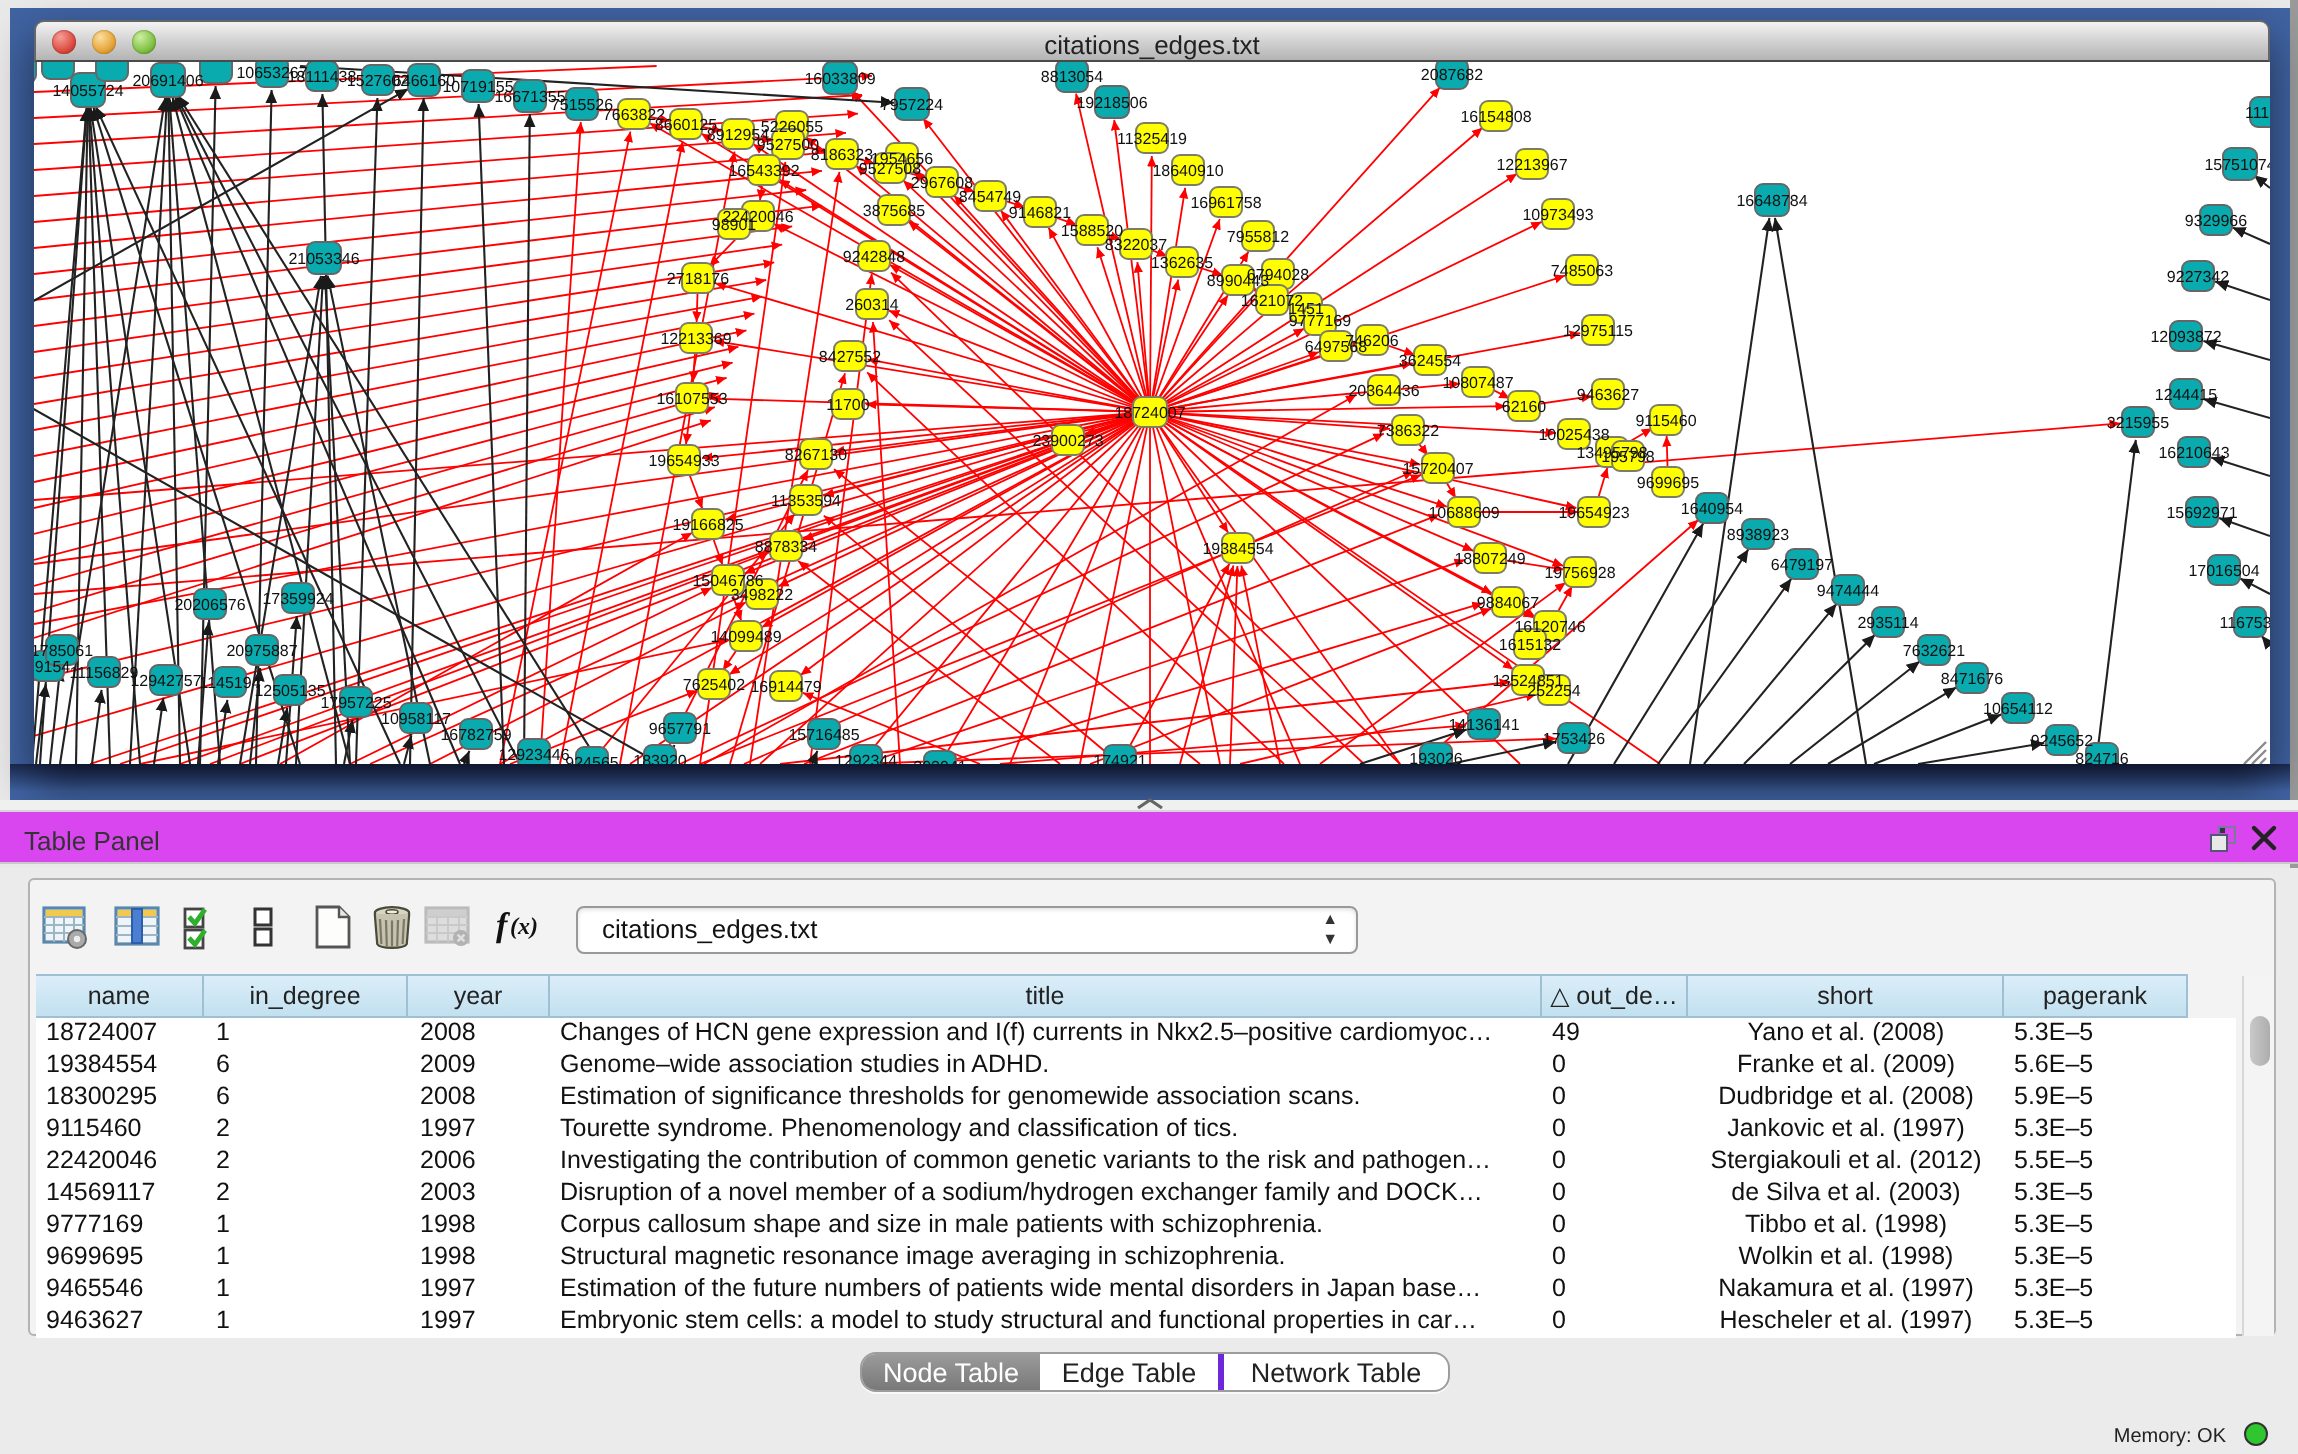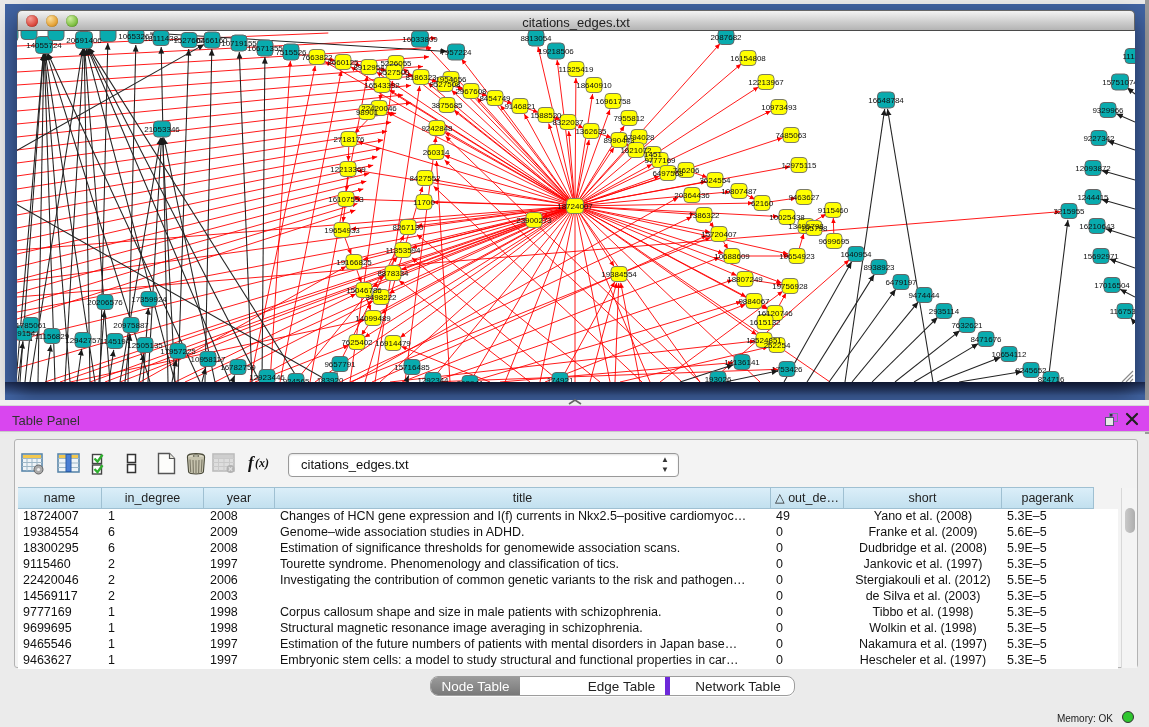--- a/index.html
+++ b/index.html
@@ -50,24 +50,24 @@
 .tr{position:relative;height:16px;font-size:12.5px;color:#111;white-space:nowrap;}
 .tr div{position:absolute;top:0;height:16px;line-height:15px;}
 .c0{left:5px;} .c1{left:90px;} .c2{left:176px;margin-left:16px;} .c3{left:262px;} .c4{left:758px;}
 .c5{left:826px;width:158px;text-align:center;} .c6{left:989px;}
 
 #vsb{position:absolute;left:1106px;top:48px;width:16px;height:180px;background:#f4f4f4;border-left:1px solid #d8d8d8;}
 #vsb .thumb{position:absolute;left:3px;top:20px;width:10px;height:25px;border-radius:5px;
  background:linear-gradient(90deg,#c9c9c9,#adadad);}
 
 #tabs{position:absolute;left:415px;top:236px;height:20px;border:1px solid #9d9d9d;border-radius:8px;
- background:#fff;overflow:hidden;display:flex;box-shadow:0 1px 0 rgba(255,255,255,.7);gap:12px;}
+ background:#fff;overflow:hidden;display:flex;box-shadow:0 1px 0 rgba(255,255,255,.7);}
 #tabs .seg{height:20px;line-height:19px;font-size:13.5px;color:#222;text-align:center;}
 #seg1{width:89px;background:linear-gradient(#9b9b9b,#757575);color:#fff !important;}
-#seg2{width:92px;border-right:5px solid #6d28d9;margin-left:46px;}
+#seg2{width:92px;border-right:3px solid #6d28d9;}
 #seg3{width:112px;}
 #mem{position:absolute;right:36px;top:279px;font-size:10px;color:#222;}
 #memdot{position:absolute;right:15px;top:277px;width:12px;height:12px;border-radius:50%;
  background:#2fc62f;border:1px solid #333;}
 </style></head><body>
 <div id="root">
  <div id="tstrip"></div>
  <div id="desk"></div>
  <div id="deskshadow"></div>
  <div id="rstrip"></div>
@@ -753,20 +753,21 @@
             <div class="c2">2006</div>
             <div class="c3">Investigating the contribution of common genetic variants to the risk and pathogen…</div>
             <div class="c4">0</div>
             <div class="c5">Stergiakouli et al. (2012)</div>
             <div class="c6">5.5E–5</div>
           </div>
 <div class="tr">
             <div class="c0">14569117</div>
             <div class="c1">2</div>
             <div class="c2">2003</div>
+            <div class="c3">Disruption of a novel member of a sodium/hydrogen exchanger family and DOCK…</div>
             <div class="c4">0</div>
             <div class="c5">de Silva et al. (2003)</div>
             <div class="c6">5.3E–5</div>
           </div>
 <div class="tr">
             <div class="c0">9777169</div>
             <div class="c1">1</div>
             <div class="c2">1998</div>
             <div class="c3">Corpus callosum shape and size in male patients with schizophrenia.</div>
             <div class="c4">0</div>
@@ -779,21 +780,21 @@
             <div class="c2">1998</div>
             <div class="c3">Structural magnetic resonance image averaging in schizophrenia.</div>
             <div class="c4">0</div>
             <div class="c5">Wolkin et al. (1998)</div>
             <div class="c6">5.3E–5</div>
           </div>
 <div class="tr">
             <div class="c0">9465546</div>
             <div class="c1">1</div>
             <div class="c2">1997</div>
-            <div class="c3">Estimation of the future numbers of patients with mental disorders in Japan base…</div>
+            <div class="c3">Estimation of the future numbers of patients wide mental disorders in Japan base…</div>
             <div class="c4">0</div>
             <div class="c5">Nakamura et al. (1997)</div>
             <div class="c6">5.3E–5</div>
           </div>
 <div class="tr">
             <div class="c0">9463627</div>
             <div class="c1">1</div>
             <div class="c2">1997</div>
             <div class="c3">Embryonic stem cells: a model to study structural and functional properties in car…</div>
             <div class="c4">0</div>

